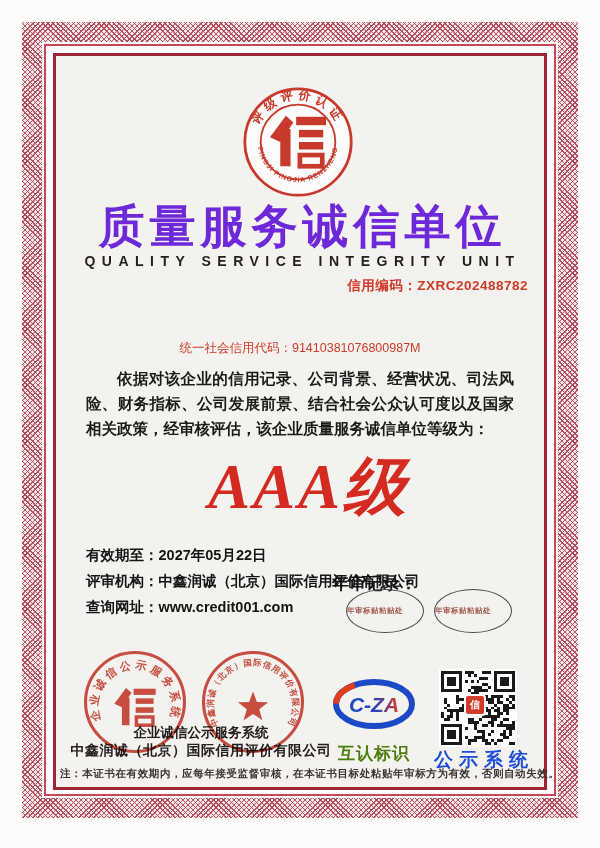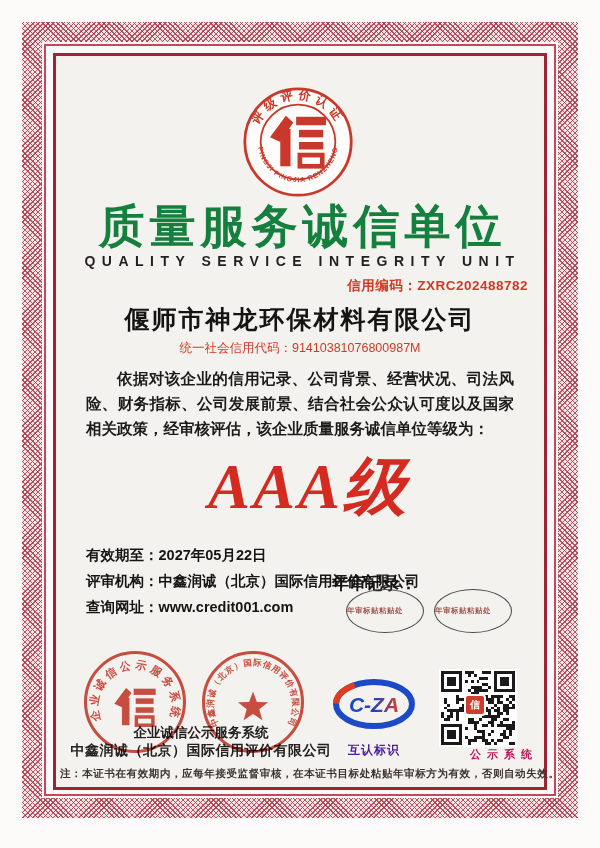--- a/index.html
+++ b/index.html
@@ -15,21 +15,21 @@
   .bandhole{position:absolute;left:42px;top:42px;right:42px;bottom:50px;background:#fbfafa;}
   .thinline{position:absolute;left:44px;top:44px;right:44px;bottom:52px;border:2px solid #c8465a;}
   .paper{position:absolute;left:53px;top:53px;right:53px;bottom:58px;border:3px solid #9e2433;
     background:#f3f2ef;}
 
   .abs{position:absolute;}
   .red{color:#d03a28;}
 
   
   .title{left:0;right:0;top:140px;text-align:center;font-size:46px;font-weight:bold;
-    letter-spacing:5px;padding-left:5px;color:#15803d;
+    letter-spacing:5px;padding-left:5px;color:#6d28d9;
     font-family:"Liberation Serif","DejaVu Serif",serif;}
   .subtitle{left:0;right:0;top:197px;text-align:center;font-size:14px;font-weight:bold;
     letter-spacing:6.5px;padding-left:5px;color:#221f1e;white-space:nowrap;}
   .creditline{right:16px;top:221px;text-align:right;font-size:13.5px;font-weight:bold;
     letter-spacing:.5px;margin-left:8px;}
   .company{left:0;right:0;top:247px;text-align:center;font-size:25px;font-weight:bold;
     letter-spacing:2px;color:#151313;}
   .uscc{left:0;right:0;top:284px;text-align:center;font-size:12.5px;font-weight:normal;}
   .statement{left:30px;width:428px;top:310px;font-size:15.5px;font-weight:bold;line-height:1.62;
     text-align:justify;text-indent:2em;color:#1d1b1a;}
@@ -49,28 +49,28 @@
 
   .seal{width:106px;height:106px;mix-blend-mode:multiply;opacity:.93;}
   .seal-top{left:186px;top:30px;width:112px;height:112px;}
   .seal1{left:26px;top:593px;}
   .seal2{left:144px;top:593px;}
 
   .caption1{left:0;width:290px;top:668px;text-align:center;font-size:13.5px;font-weight:bold;color:#242120;}
   .caption2{left:0;width:290px;top:686px;text-align:center;font-size:14px;font-weight:bold;color:#242120;letter-spacing:.5px;}
 
   .cza{left:268px;top:622px;width:100px;height:52px;}
-  .mutual-label{left:268px;width:100px;top:686px;text-align:center;font-size:12px;
-    font-weight:bold;letter-spacing:1px;color:#4c1d95;}
+  .mutual-label{left:268px;width:100px;top:686px;text-align:center;font-size:17px;
+    font-weight:bold;letter-spacing:1px;color:#4d7c0f;}
   .qr{left:383px;top:613px;width:78px;height:78px;background:#fff;padding:2px;box-sizing:border-box;}
   .qr-center{left:408px;top:638px;width:22px;height:22px;background:#d23b2a;border:2px solid #fff;
     border-radius:4px;box-sizing:border-box;display:flex;align-items:center;justify-content:center;}
   .qr-center span{color:#fff;font-size:10px;font-weight:bold;}
-  .qr-label{left:382px;width:120px;top:691px;text-align:center;font-size:11px;font-weight:bold;
-    letter-spacing:6px;padding-left:6px;color:#be185d;white-space:nowrap;}
+  .qr-label{left:362px;width:120px;top:691px;text-align:center;font-size:19px;font-weight:bold;
+    letter-spacing:6px;padding-left:6px;color:#1d4ed8;white-space:nowrap;}
 
   .footnote{left:4px;right:4px;top:711px;text-align:right;font-size:10.5px;font-weight:bold;
     letter-spacing:.6px;color:#3b3331;white-space:nowrap;}
 </style>
 </head>
 <body>
 
 <div class="page">
   <div class="bandbg"></div>
   <div class="bandhole"></div>
@@ -98,21 +98,20 @@
         <rect x="61" y="47" width="26" height="8"></rect>
         <rect x="61" y="60" width="26" height="8"></rect>
         <rect x="62" y="74" width="24" height="12" fill="none" stroke="#c9392b" stroke-width="5"></rect>
       </g>
     </svg>
 
     <div class="abs title">质量服务诚信单位</div>
     <div class="abs subtitle">QUALITY SERVICE INTEGRITY UNIT</div>
     <div class="abs creditline red"><span>信用编码：</span><span>ZXRC202488782</span></div>
 
-    <div class="abs company">偃师市神龙环保材料有限公司</div>
     <div class="abs uscc red">统一社会信用代码：91410381076800987M</div>
 
     <div class="abs statement">依据对该企业的信用记录、公司背景、经营状况、司法风险、财务指标、公司发展前景、结合社会公众认可度以及国家相关政策，经审核评估，该企业质量服务诚信单位等级为：</div>
 
     <div class="abs grade">AAA级</div>
 
     <div class="abs details">
       <div class="row"><span>有效期至：</span><span>2027年05月22日</span></div>
       <div class="row"><span>评审机构：</span><span>中鑫润诚（北京）国际信用评价有限公司</span></div>
       <div class="row"><span>查询网址：</span><span>www.credit001.com</span></div>

